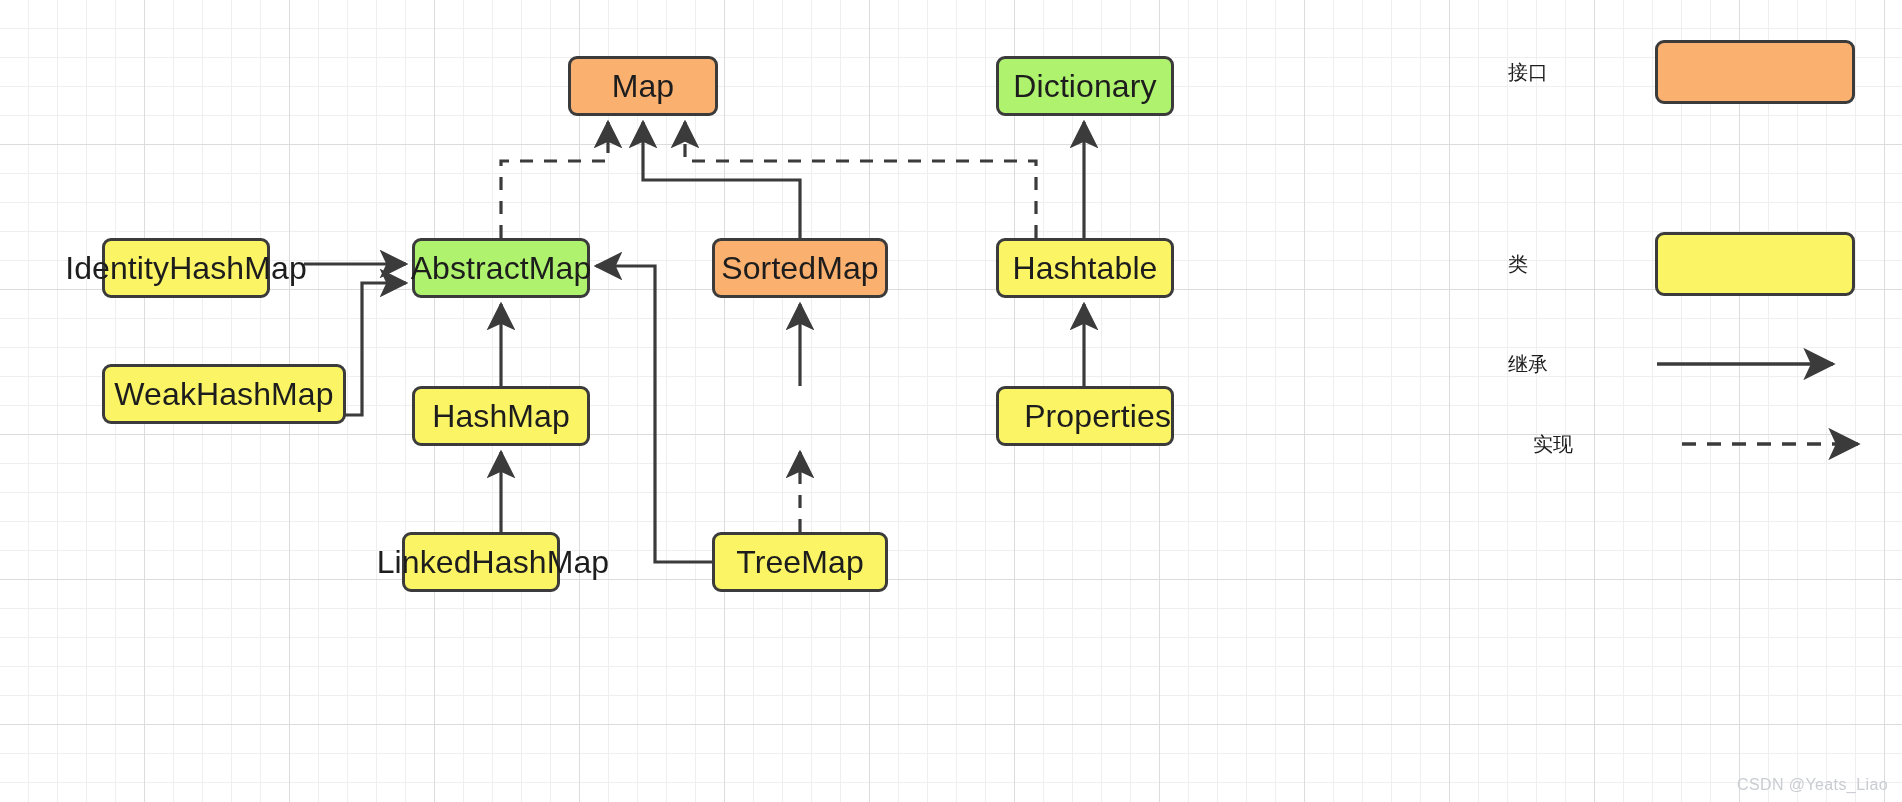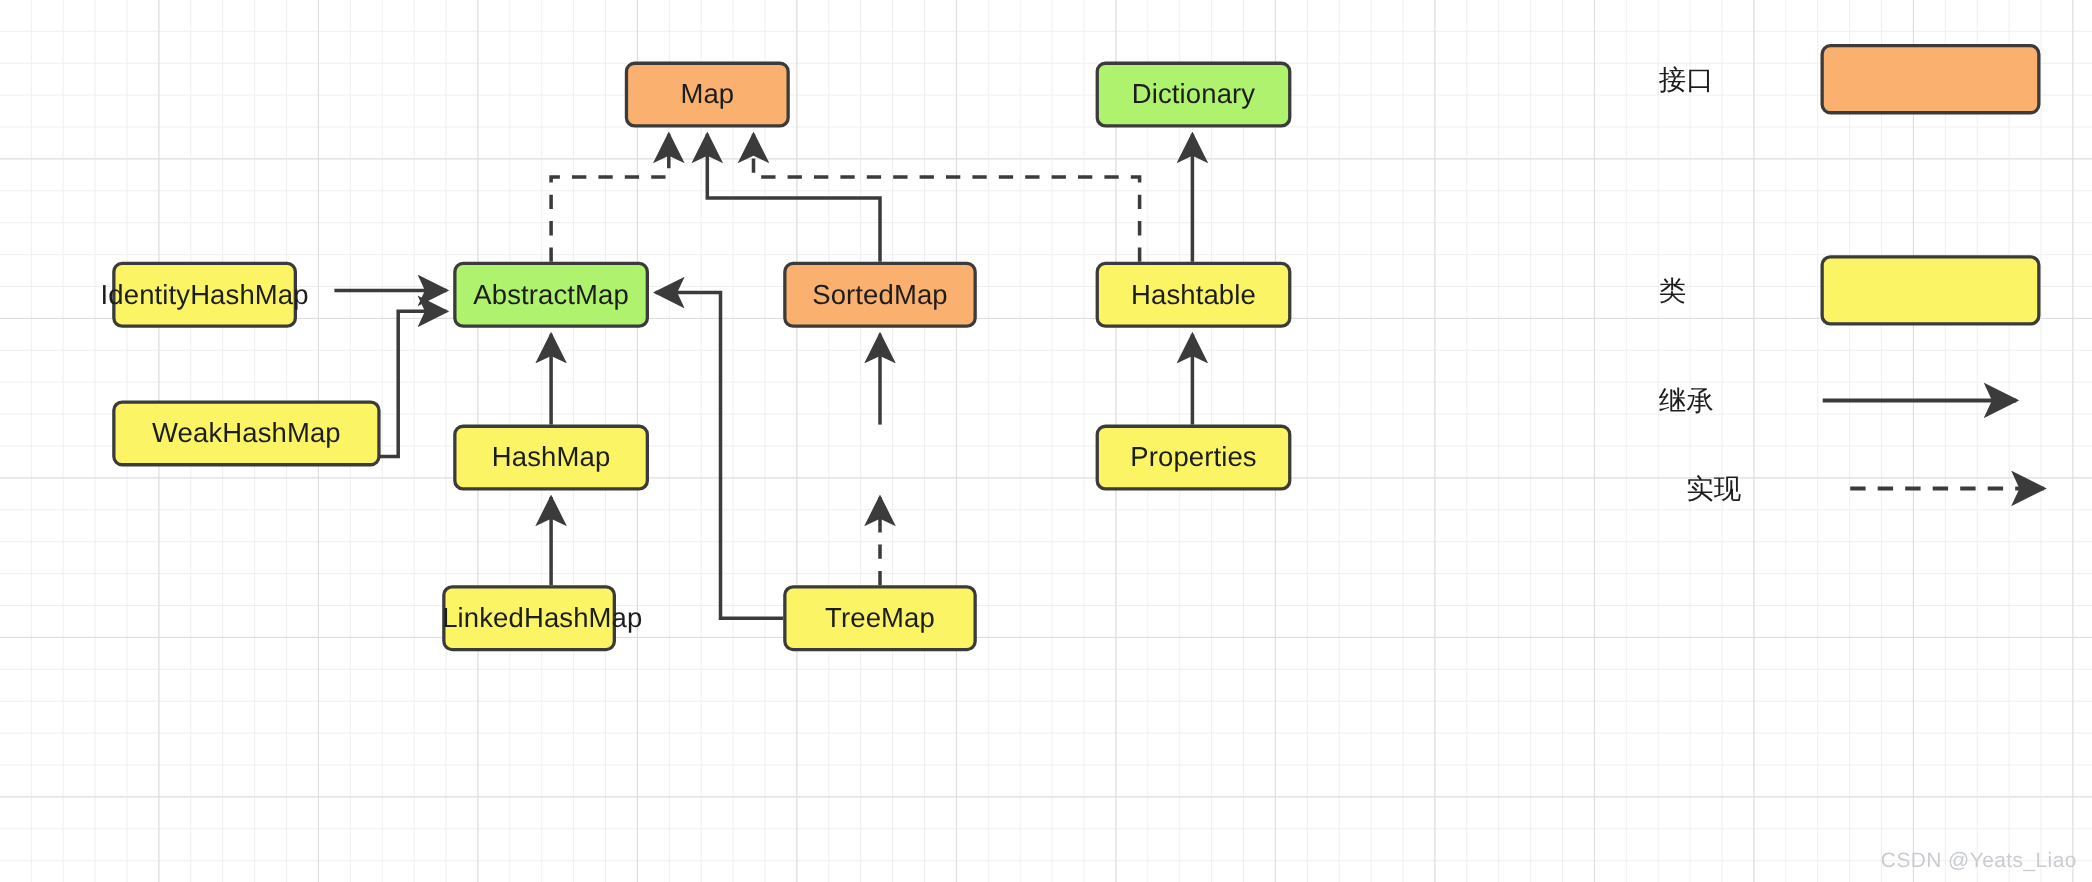--- a/index.html
+++ b/index.html
@@ -48,21 +48,21 @@
 
   
   .node {
     position: absolute;
     box-sizing: border-box;
     border: 3px solid #3b3b3b;
     border-radius: 9px;
     display: flex;
     align-items: center;
     justify-content: center;
-    font-size: 25px;
+    font-size: 32px;
     color: #1d1d1d;
     letter-spacing: 0.1px;
     white-space: nowrap;
     z-index: 5;
   }
   .node.interface  { background: #fab06e; }
   .node.abstract   { background: #aef26e; }
   .node.klass      { background: #fbf566; }
 
   
@@ -78,21 +78,21 @@
     position: absolute;
     left: 0;
     width: 400px;
     height: 64px;
     display: flex;
     align-items: center;
   }
   .legend-label {
     width: 175px;
     text-align: left;
-    font-size: 25px;
+    font-size: 20px;
     color: #1d1d1d;
     padding-left: 28px;
     box-sizing: border-box;
   }
   .legend-swatch {
     width: 200px;
     height: 64px;
     box-sizing: border-box;
     border: 3px solid #3b3b3b;
     border-radius: 9px;
@@ -104,21 +104,21 @@
     width: 200px;
     height: 64px;
     position: relative;
   }
 
   
   #watermark {
     position: absolute;
     right: 14px;
     bottom: 8px;
-    font-size: 19px;
+    font-size: 16px;
     color: #c9ccd1;
     letter-spacing: 0.4px;
     z-index: 6;
   }
 </style>
 </head>
 <body>
 
 <div id="canvas">
 
@@ -198,21 +198,21 @@
 
   <div class="node klass" style="left:102px; top:364px; width:244px; height:60px;">
     <span>WeakHashMap</span>
   </div>
 
   <div class="node klass" style="left:412px; top:386px; width:178px; height:60px;">
     <span>HashMap</span>
   </div>
 
 
-  <div class="node klass" style="left:996px; top:386px; width:178px; height:60px;">
+  <div class="node klass" style="left:996px; top:386px; width:178px; height:60px;justify-content:flex-end;">
     <span>Properties</span>
   </div>
 
   <div class="node klass" style="left:402px; top:532px; width:158px; height:60px;padding-left:24px;">
     <span>LinkedHashMap</span>
   </div>
 
   <div class="node klass" style="left:712px; top:532px; width:176px; height:60px;">
     <span>TreeMap</span>
   </div>

